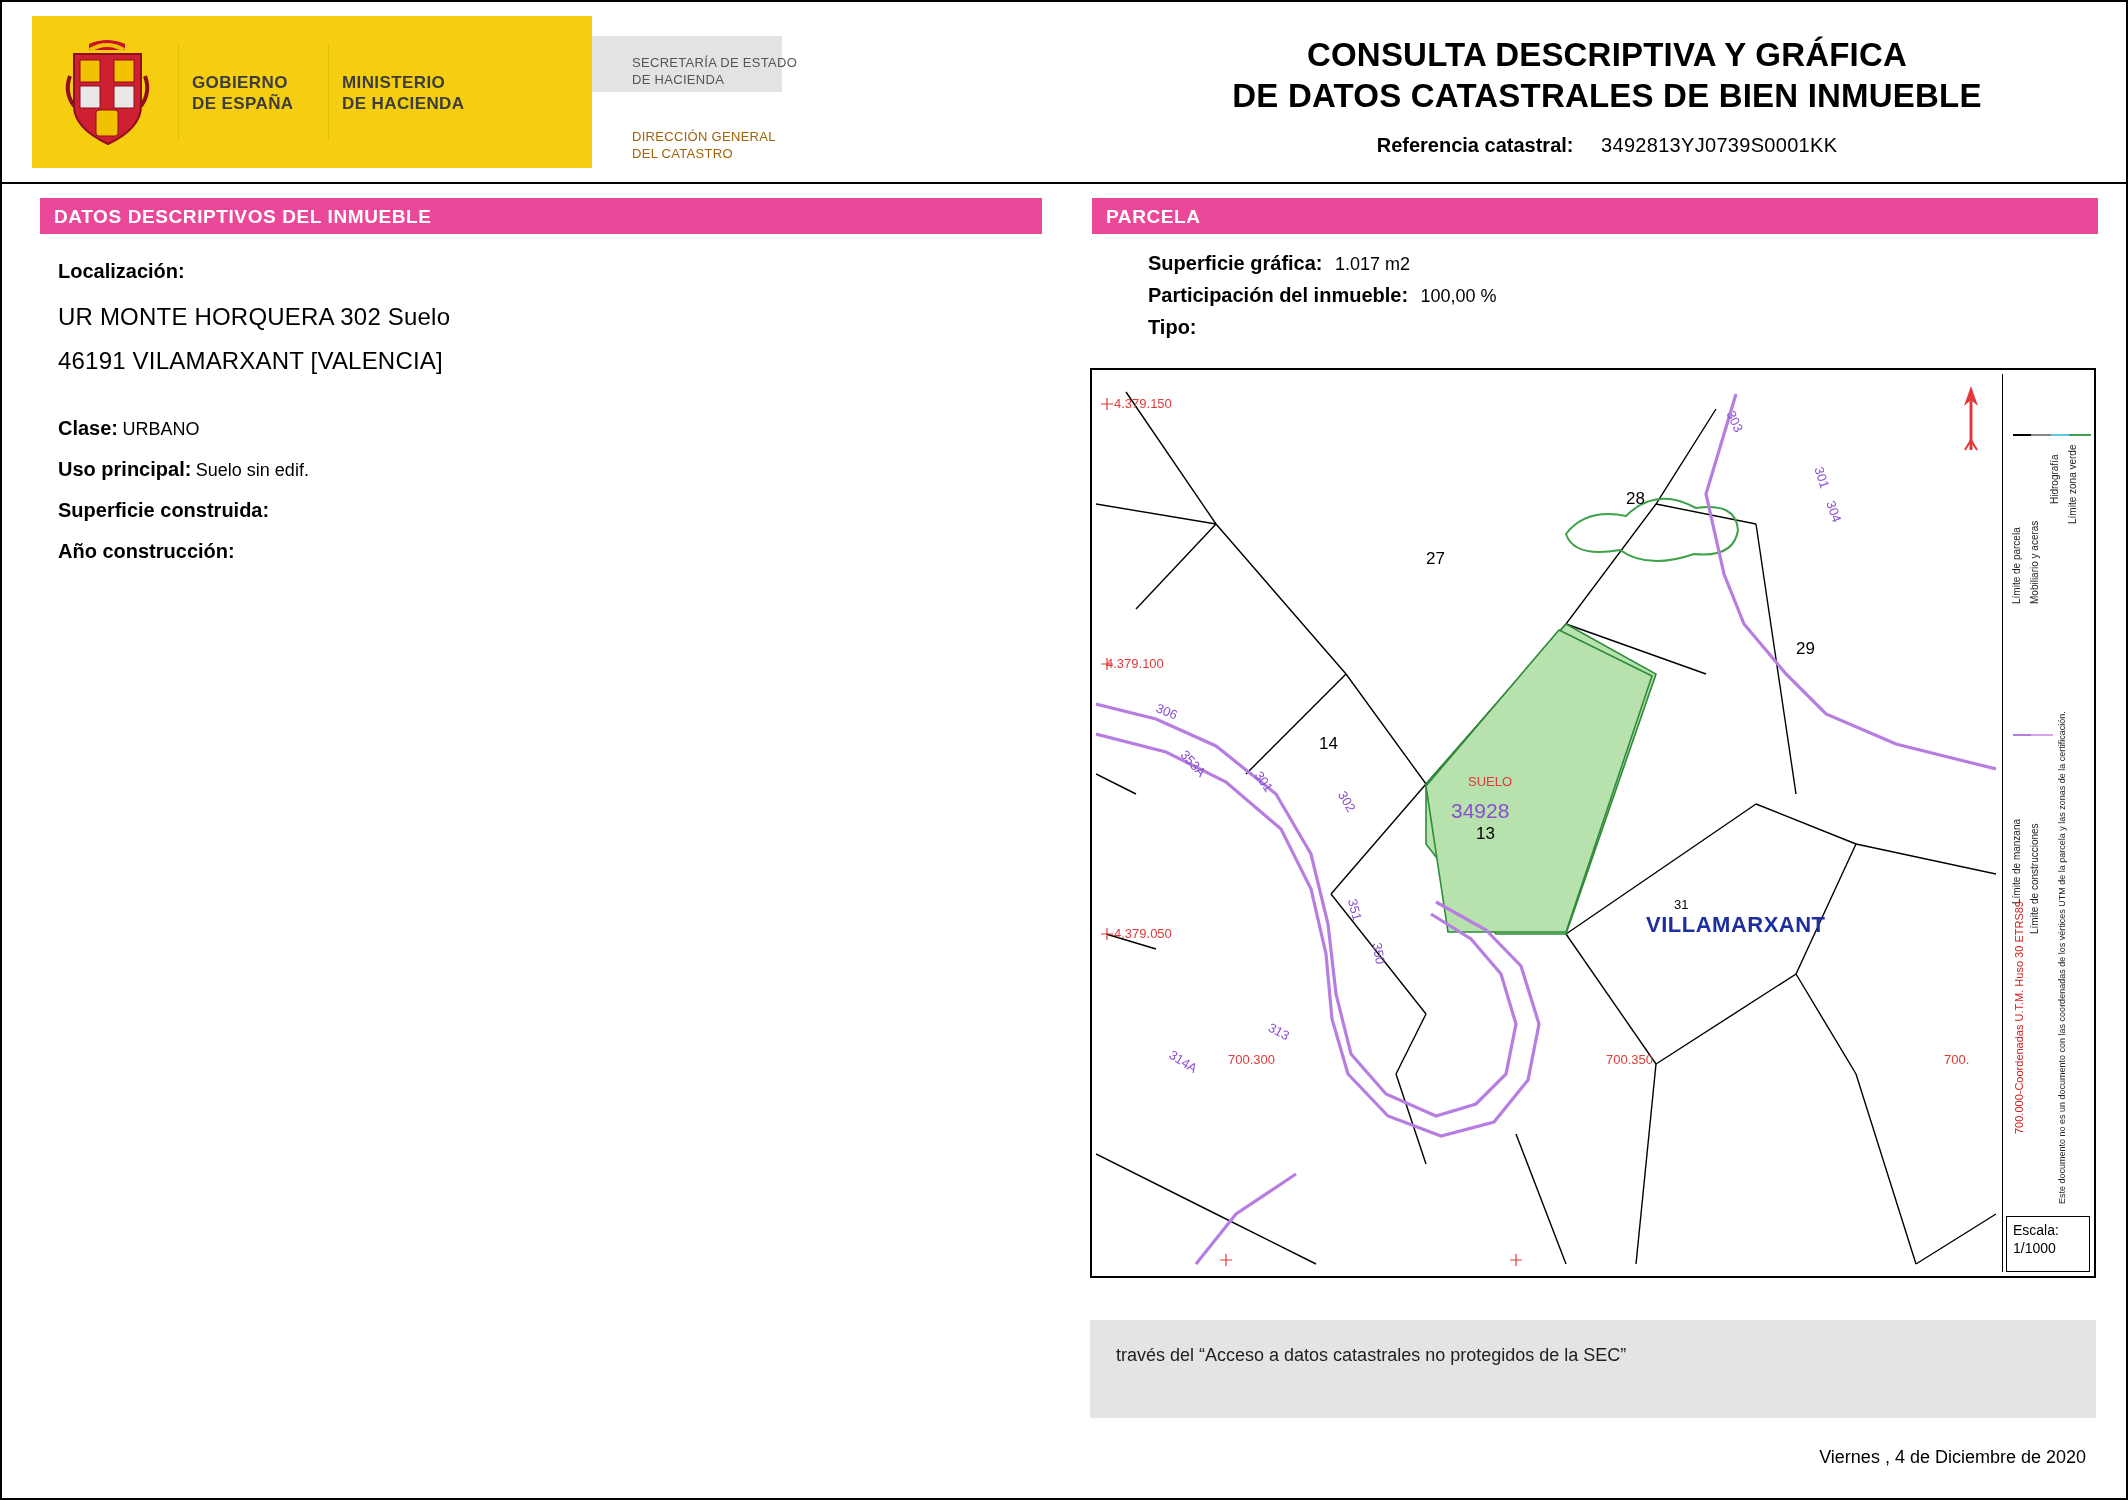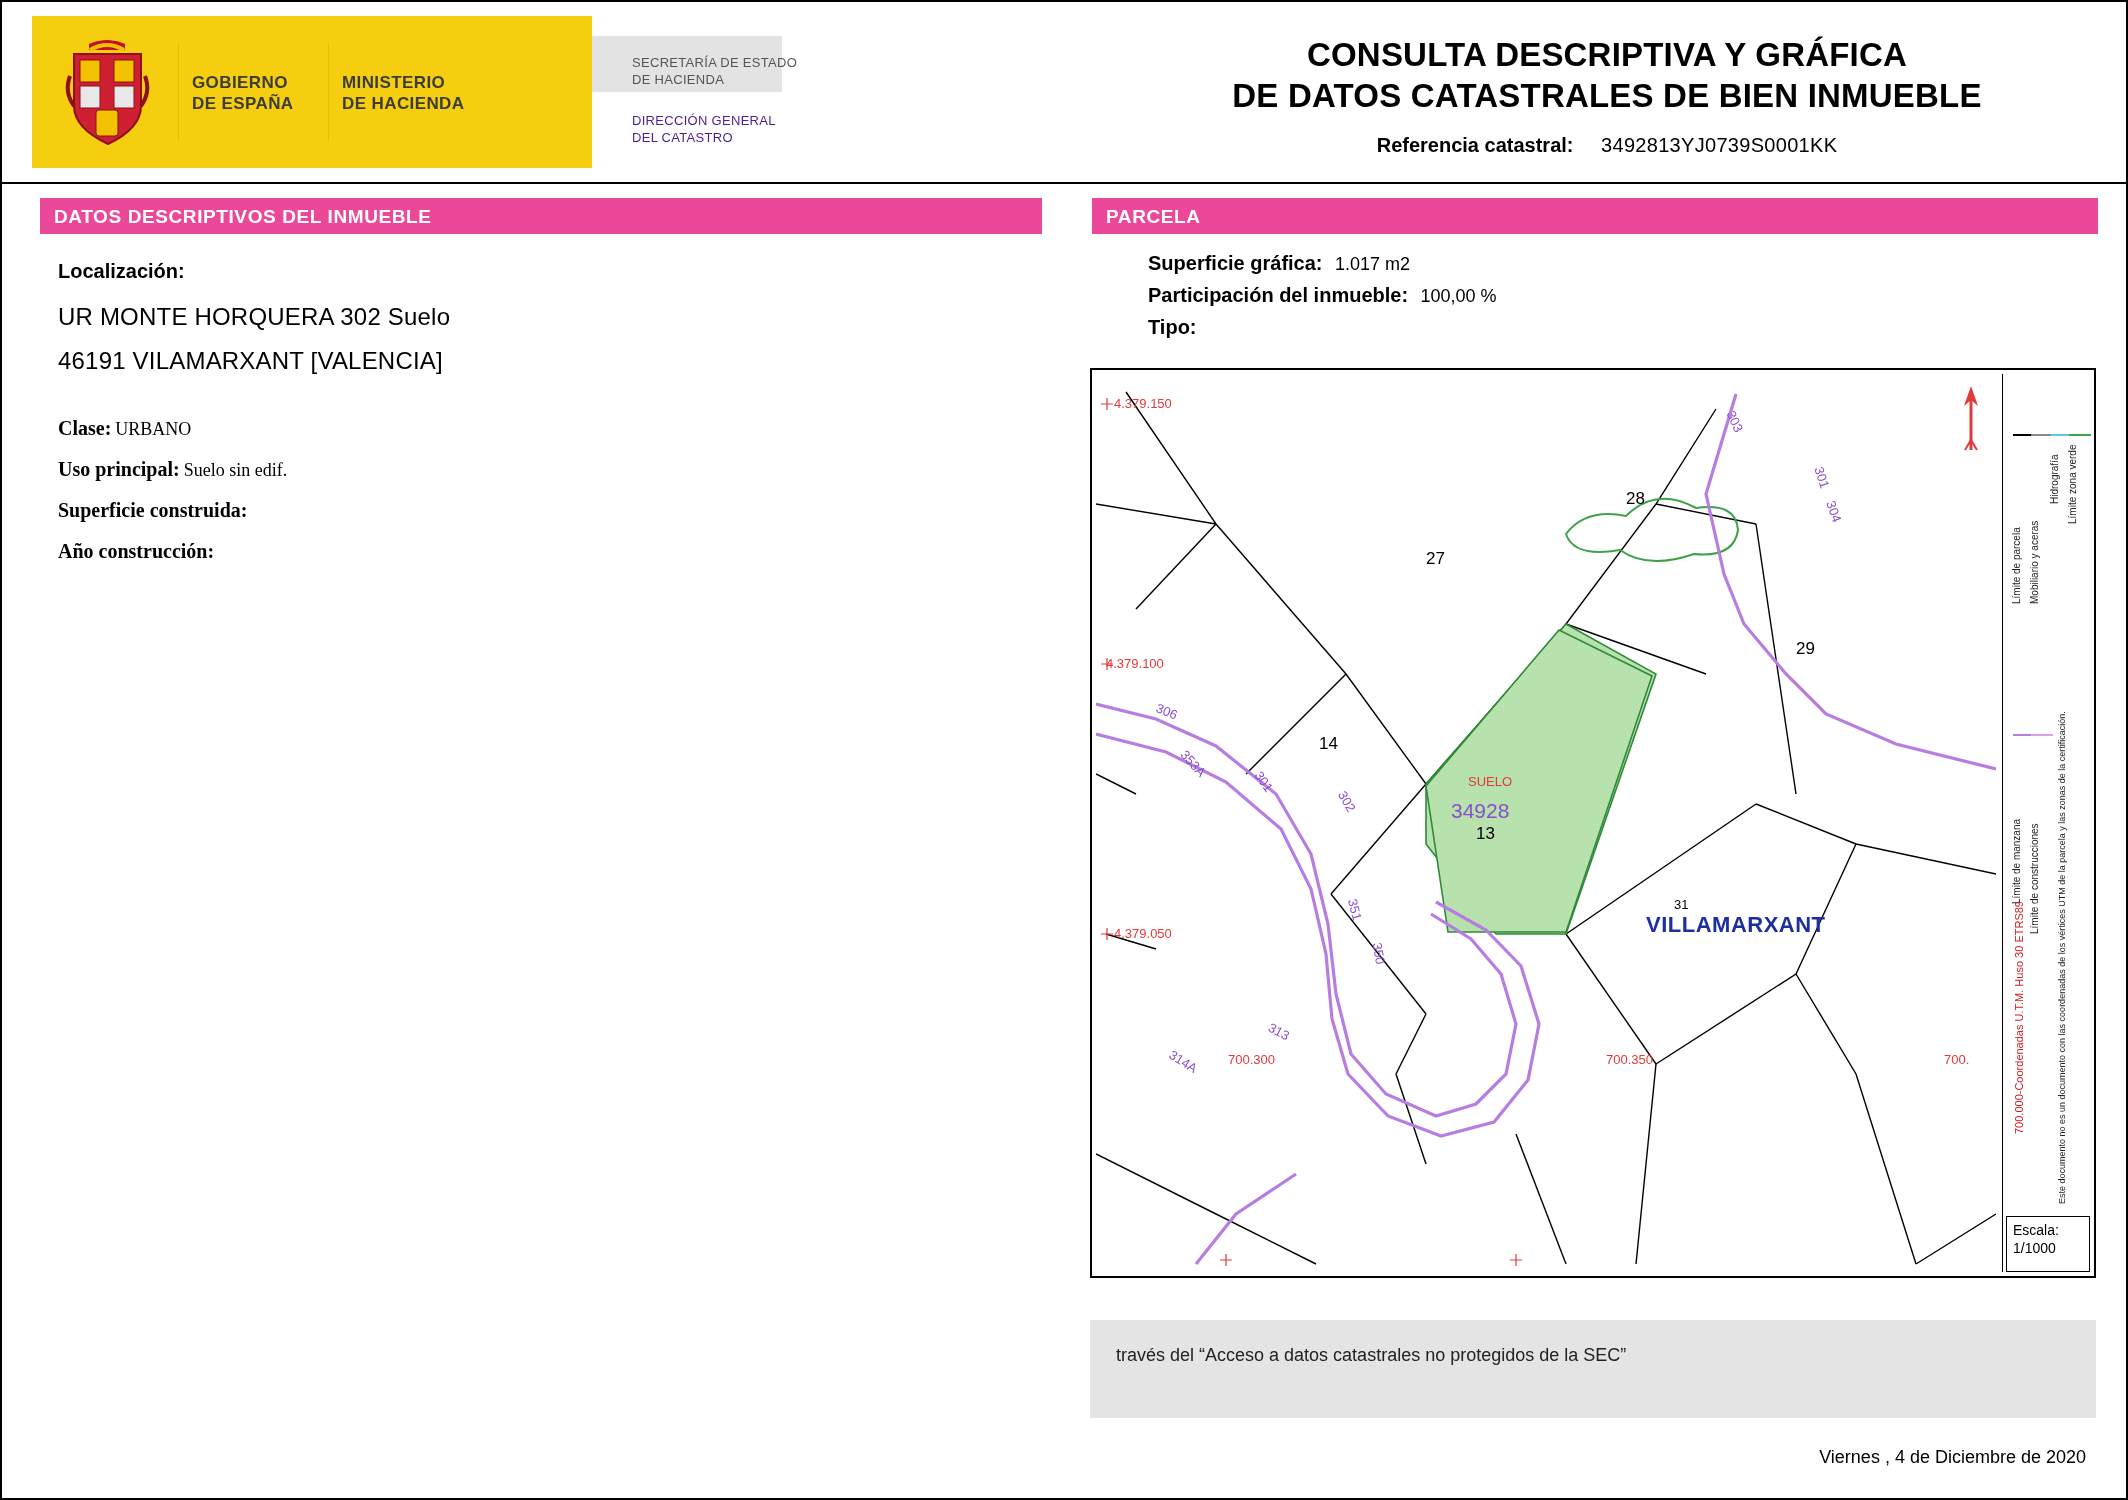--- a/index.html
+++ b/index.html
@@ -8,21 +8,21 @@
 
   
   .hdr{position:absolute;left:30px;top:14px;width:2066px;height:160px;}
   .logo-box{position:absolute;left:0;top:0;width:560px;height:152px;background:#f5cf0f;}
   .coat{position:absolute;left:28px;top:20px;width:95px;height:112px;}
   .gob{position:absolute;left:160px;top:56px;font-size:17px;font-weight:bold;letter-spacing:.4px;line-height:21px;color:#3c3c3c;}
   .min{position:absolute;left:310px;top:56px;font-size:17px;font-weight:bold;letter-spacing:.4px;line-height:21px;color:#3c3c3c;}
   .sep-v{position:absolute;top:28px;width:1px;height:96px;background:#e2bd0b;}
   .grey-strip{position:absolute;left:560px;top:20px;width:190px;height:56px;background:#e3e3e3;}
   .sec-est{position:absolute;left:600px;top:38px;font-size:13px;line-height:17px;color:#555;letter-spacing:.3px;}
-  .dir-gral{position:absolute;left:600px;top:96px;font-size:13px;line-height:17px;color:#4c1d95;letter-spacing:.3px;}
+  .dir-gral{position:absolute;left:600px;top:112px;font-size:13px;line-height:17px;color:#a16207;letter-spacing:.3px;}
 
   .title-wrap{position:absolute;left:1060px;top:18px;width:1030px;text-align:center;}
   .t1{font-size:33px;font-weight:bold;letter-spacing:.2px;line-height:41px;}
   .refline{margin-top:18px;font-size:20px;}
   .refline .lbl{font-weight:bold;}
   .refline .val{margin-left:22px;letter-spacing:.3px;}
 
   .hrule{position:absolute;left:0;top:180px;width:2124px;height:2px;background:#000;}
 
   
@@ -30,21 +30,21 @@
   .bar span{position:absolute;left:22px;top:8px;font-size:19px;font-weight:bold;color:#fff;letter-spacing:.6px;}
   .bar .tick{position:absolute;left:0;top:0;width:8px;height:36px;background:#fff;}
 
   #bar-left{left:30px;top:196px;width:1010px;}
   #bar-right{left:1082px;top:196px;width:1014px;}
 
   
   .left{position:absolute;left:56px;top:258px;width:960px;}
   .lbl-b{font-size:20px;font-weight:bold;}
   .val-n{font-size:18px;}
-  .row{margin-bottom:6px;font-family:Liberation Serif, serif;}
+  .row{margin-bottom:6px;}
   .loc-title{font-size:20px;font-weight:bold;margin-bottom:20px;}
   .loc-l{font-size:24px;margin-bottom:16px;letter-spacing:.2px;}
   .gap{height:26px;}
 
   
   .right{position:absolute;left:1104px;top:250px;width:1000px;}
   .rrow{margin-bottom:9px;}
   .rrow .lbl-b{font-size:20px;margin-left:42px;}
   .rrow .val-n{font-size:18px;margin-left:8px;}
 

